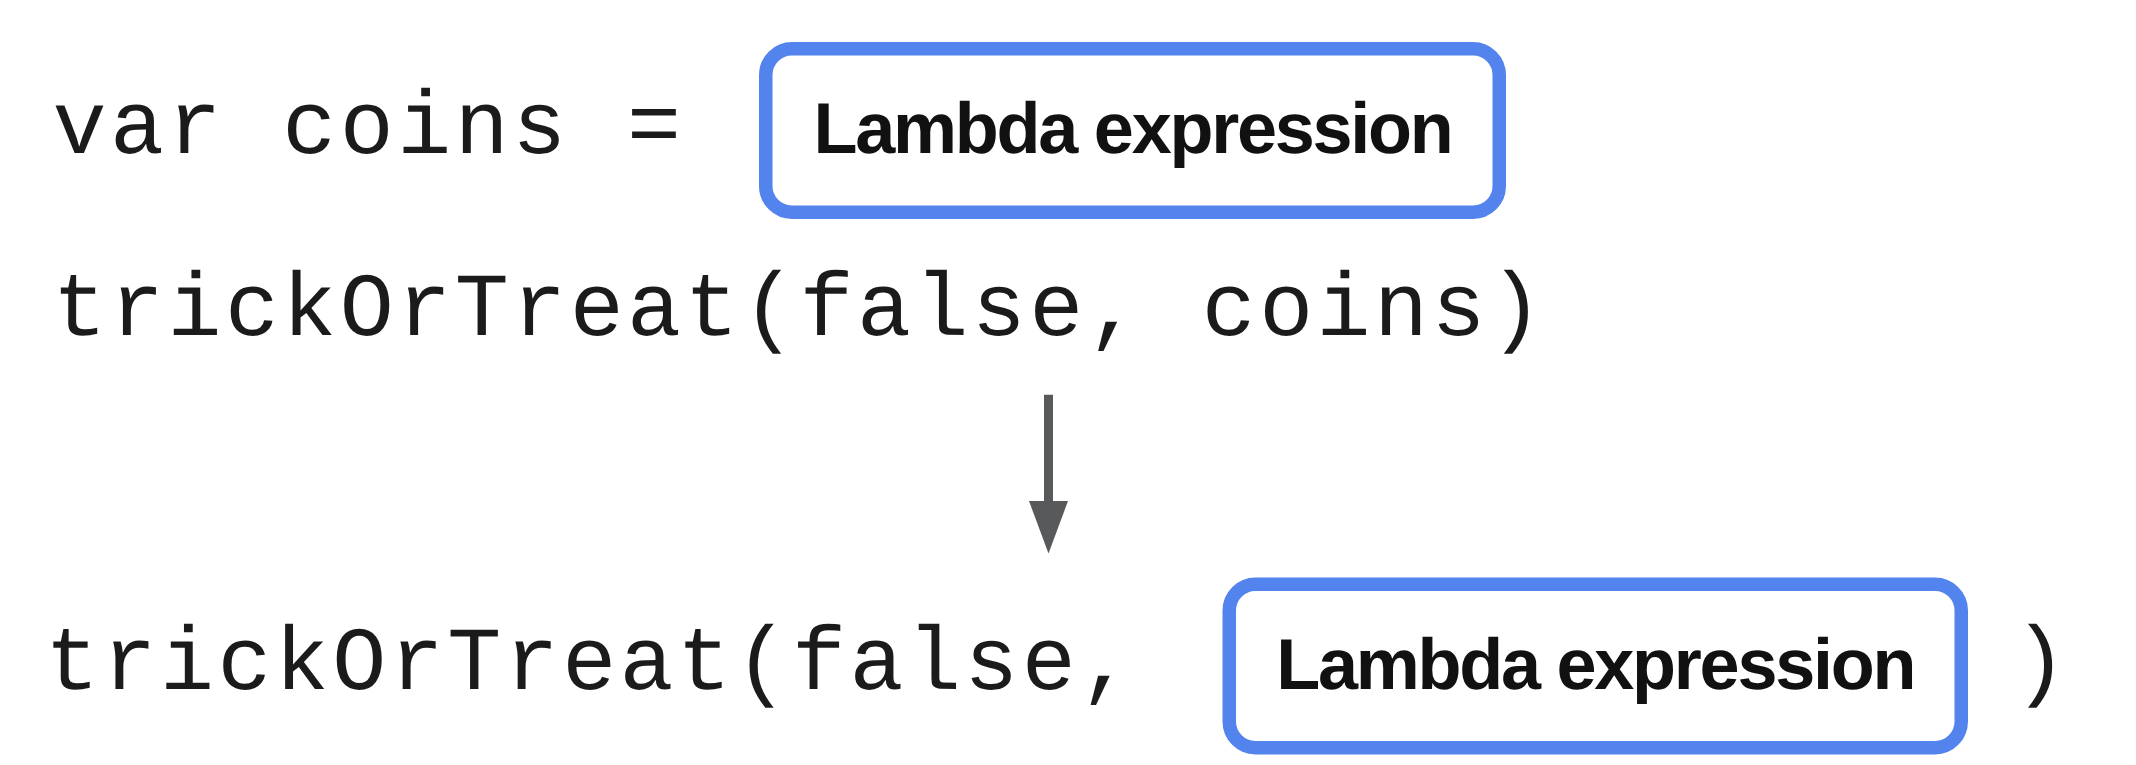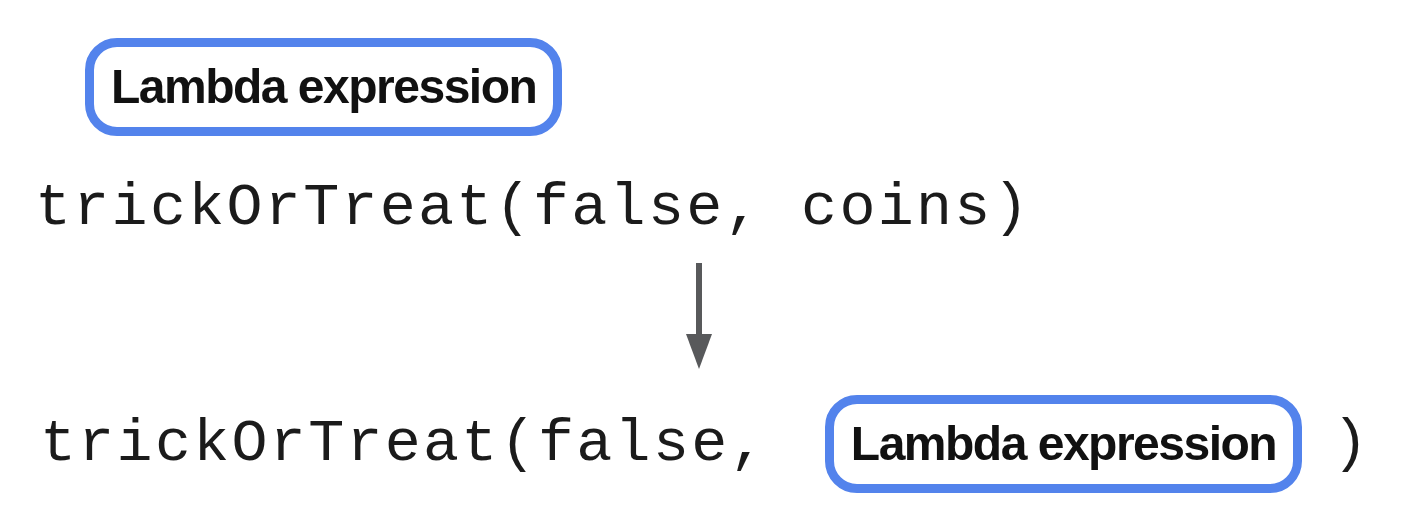--- a/index.html
+++ b/index.html
@@ -22,60 +22,61 @@
   .code {
     font-family: "Liberation Mono", "DejaVu Sans Mono", monospace;
     font-size: 60px;
     font-weight: 400;
     letter-spacing: 2.3px;
     color: #1b1b1b;
     white-space: pre;
     line-height: 1;
   }
   .lambda-box {
-    height: 98px;
+    height: 118px;
     box-sizing: border-box;
     border: 9px solid #5383EC;
-    border-radius: 32px;
+    border-radius: 22px;
     background: #ffffff;
     display: flex;
     align-items: center;
-    padding: 0 17px;
+    padding: 0 27px;
   }
   .lambda-label {
     font-family: "Liberation Sans", "DejaVu Sans", sans-serif;
     font-weight: bold;
     font-size: 48px;
     letter-spacing: -1.5px;
     color: #111111;
     white-space: nowrap;
     line-height: 1;
   }
   #row-assignment { left: 35px; top: 38px;  height: 98px; }
   #row-call       { left: 35px; top: 170px; height: 76px; text-align: right; }
-  #row-result     { left: 40px; top: 395px; height: 98px; text-align: right; }
+  #row-result     { left: 30px; top: 395px; height: 98px; text-align: right; }
 
   #row-assignment .lambda-box { margin-left: 50px; }
   #row-result .lambda-box     { margin-left: 57px; }
   #row-result .code-after     { margin-left: 30px; }
 
   .arrow-wrap {
     position: absolute;
     left: 683px;
     top: 263px;
     width: 32px;
     height: 106px;
   }
 </style>
 </head>
 <body>
 
 <div class="canvas">
 
   <div class="row" id="row-assignment">
+    <span class="code">var coins =</span>
     <div class="lambda-box">
       <span class="lambda-label">Lambda expression</span>
     </div>
   </div>
 
   <div class="row" id="row-call">
     <span class="code">trickOrTreat(false, coins)</span>
   </div>
 
   <div class="arrow-wrap">

